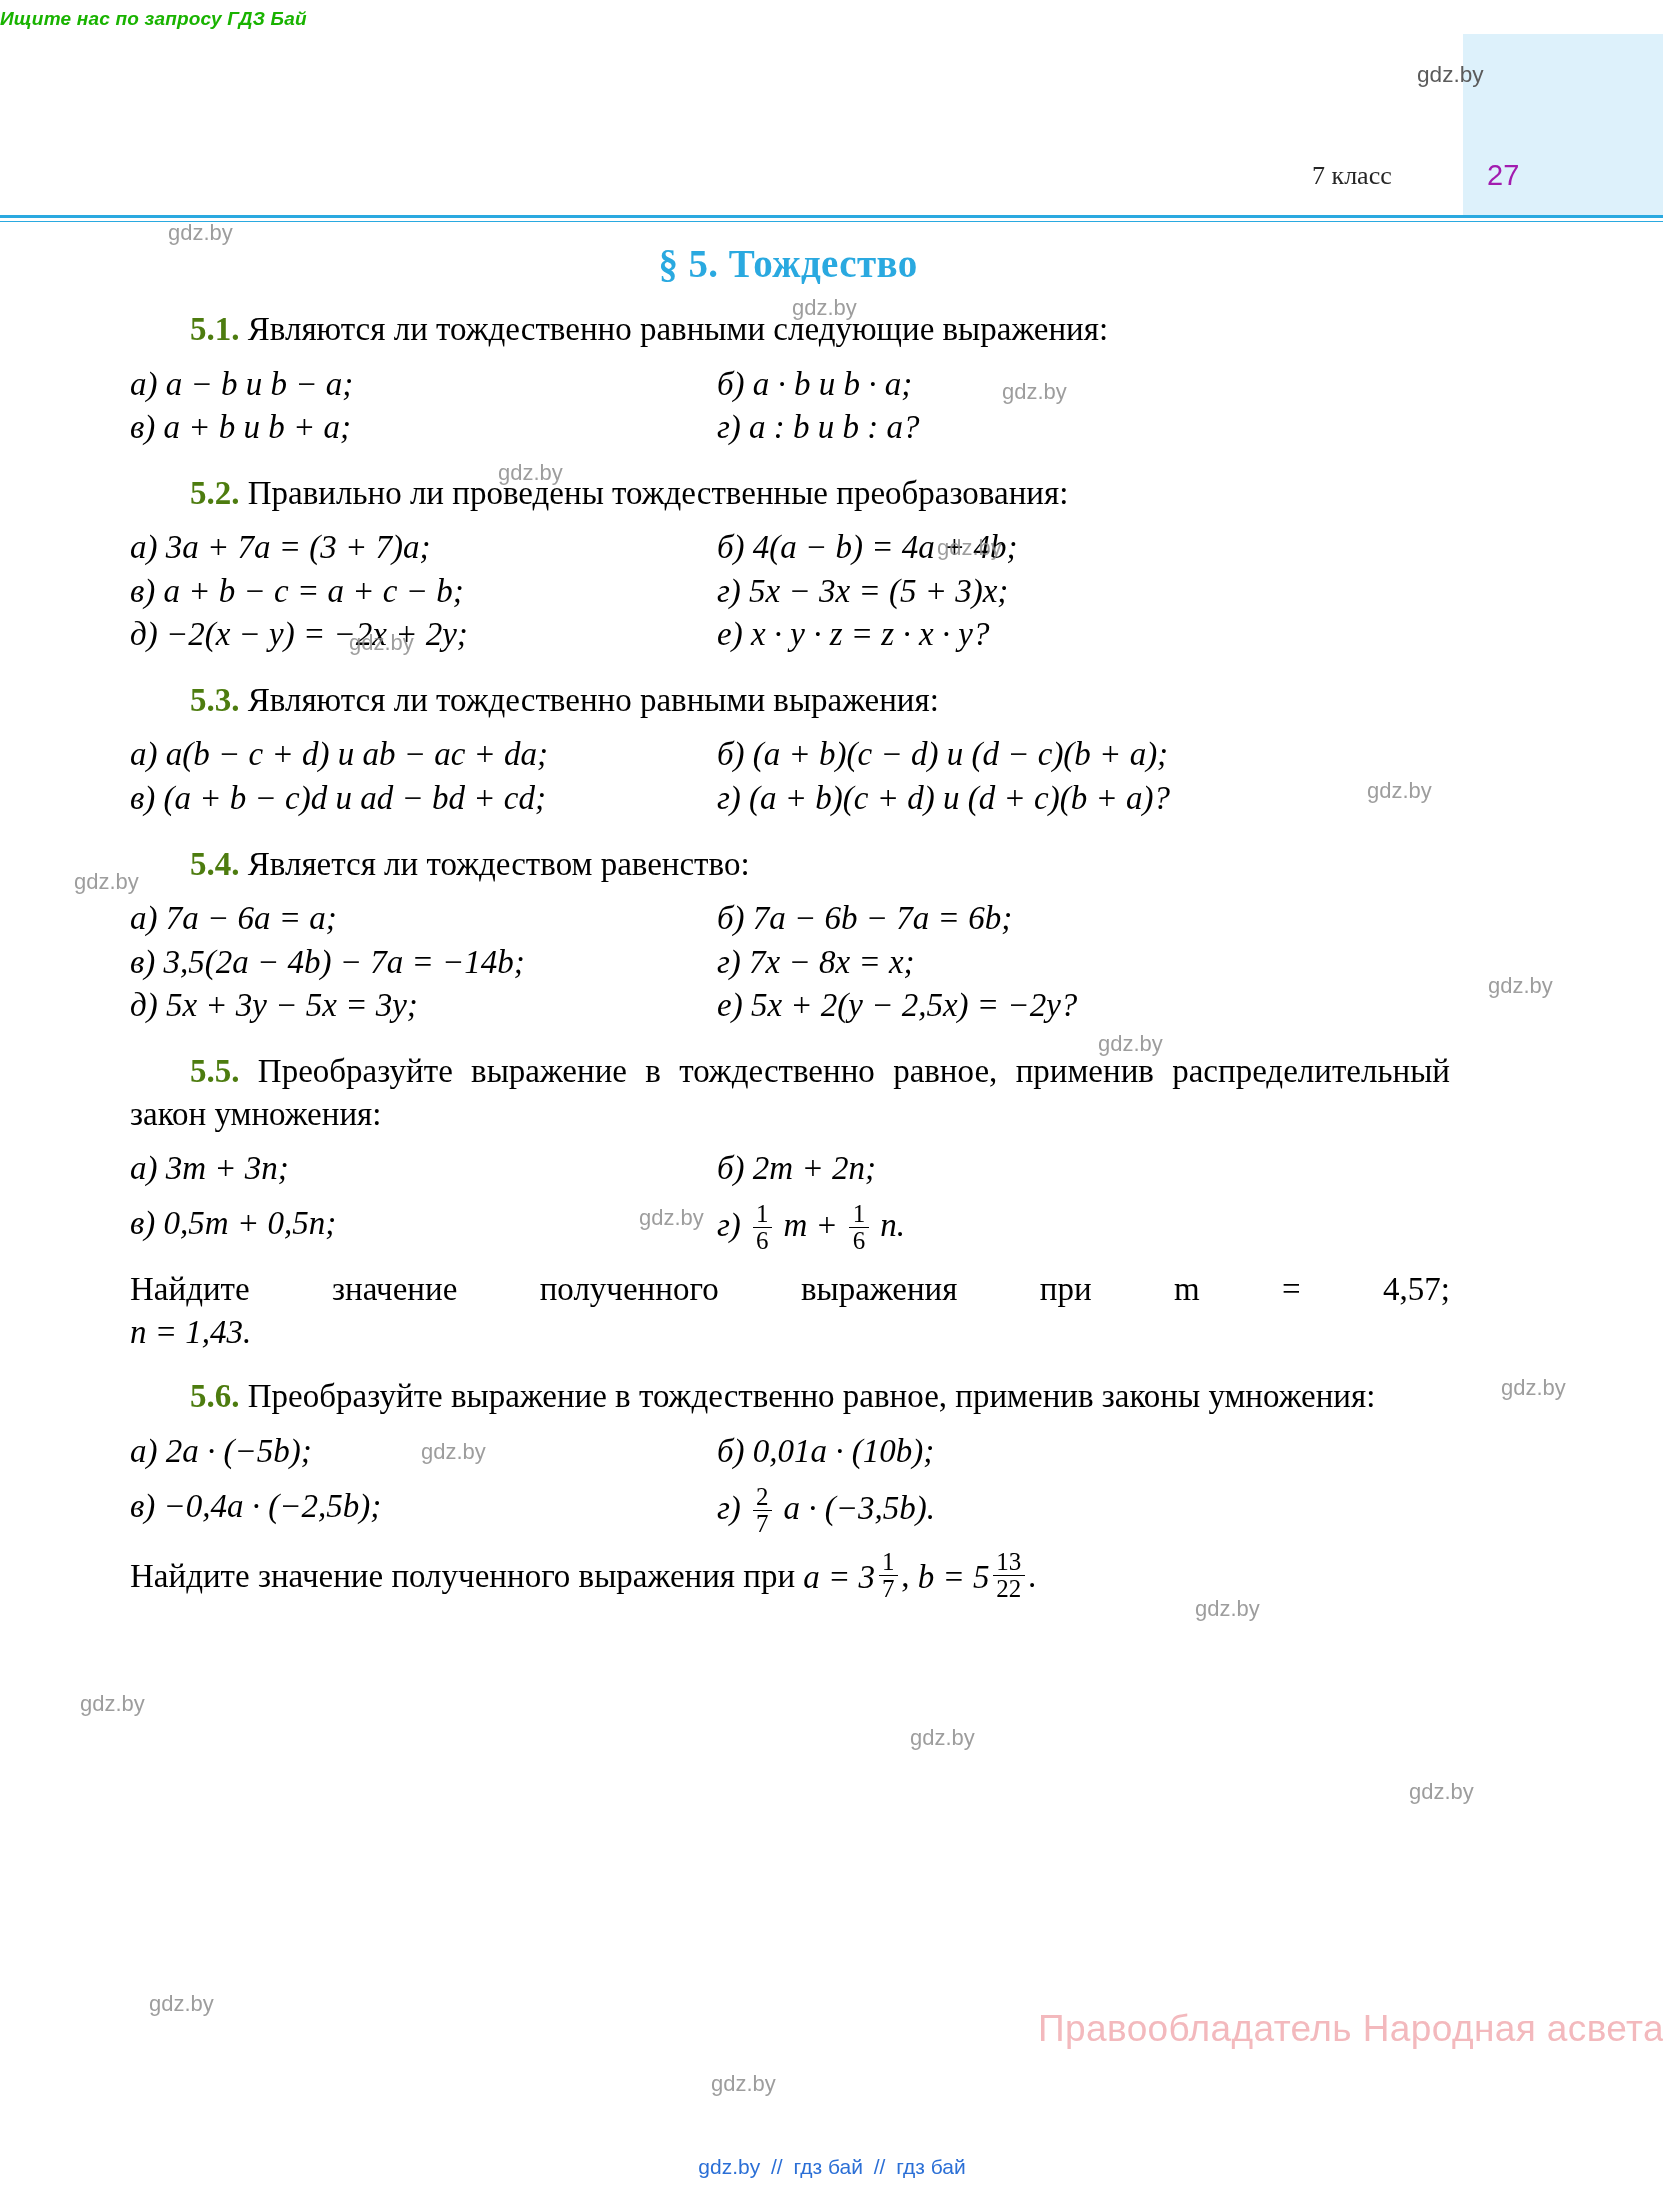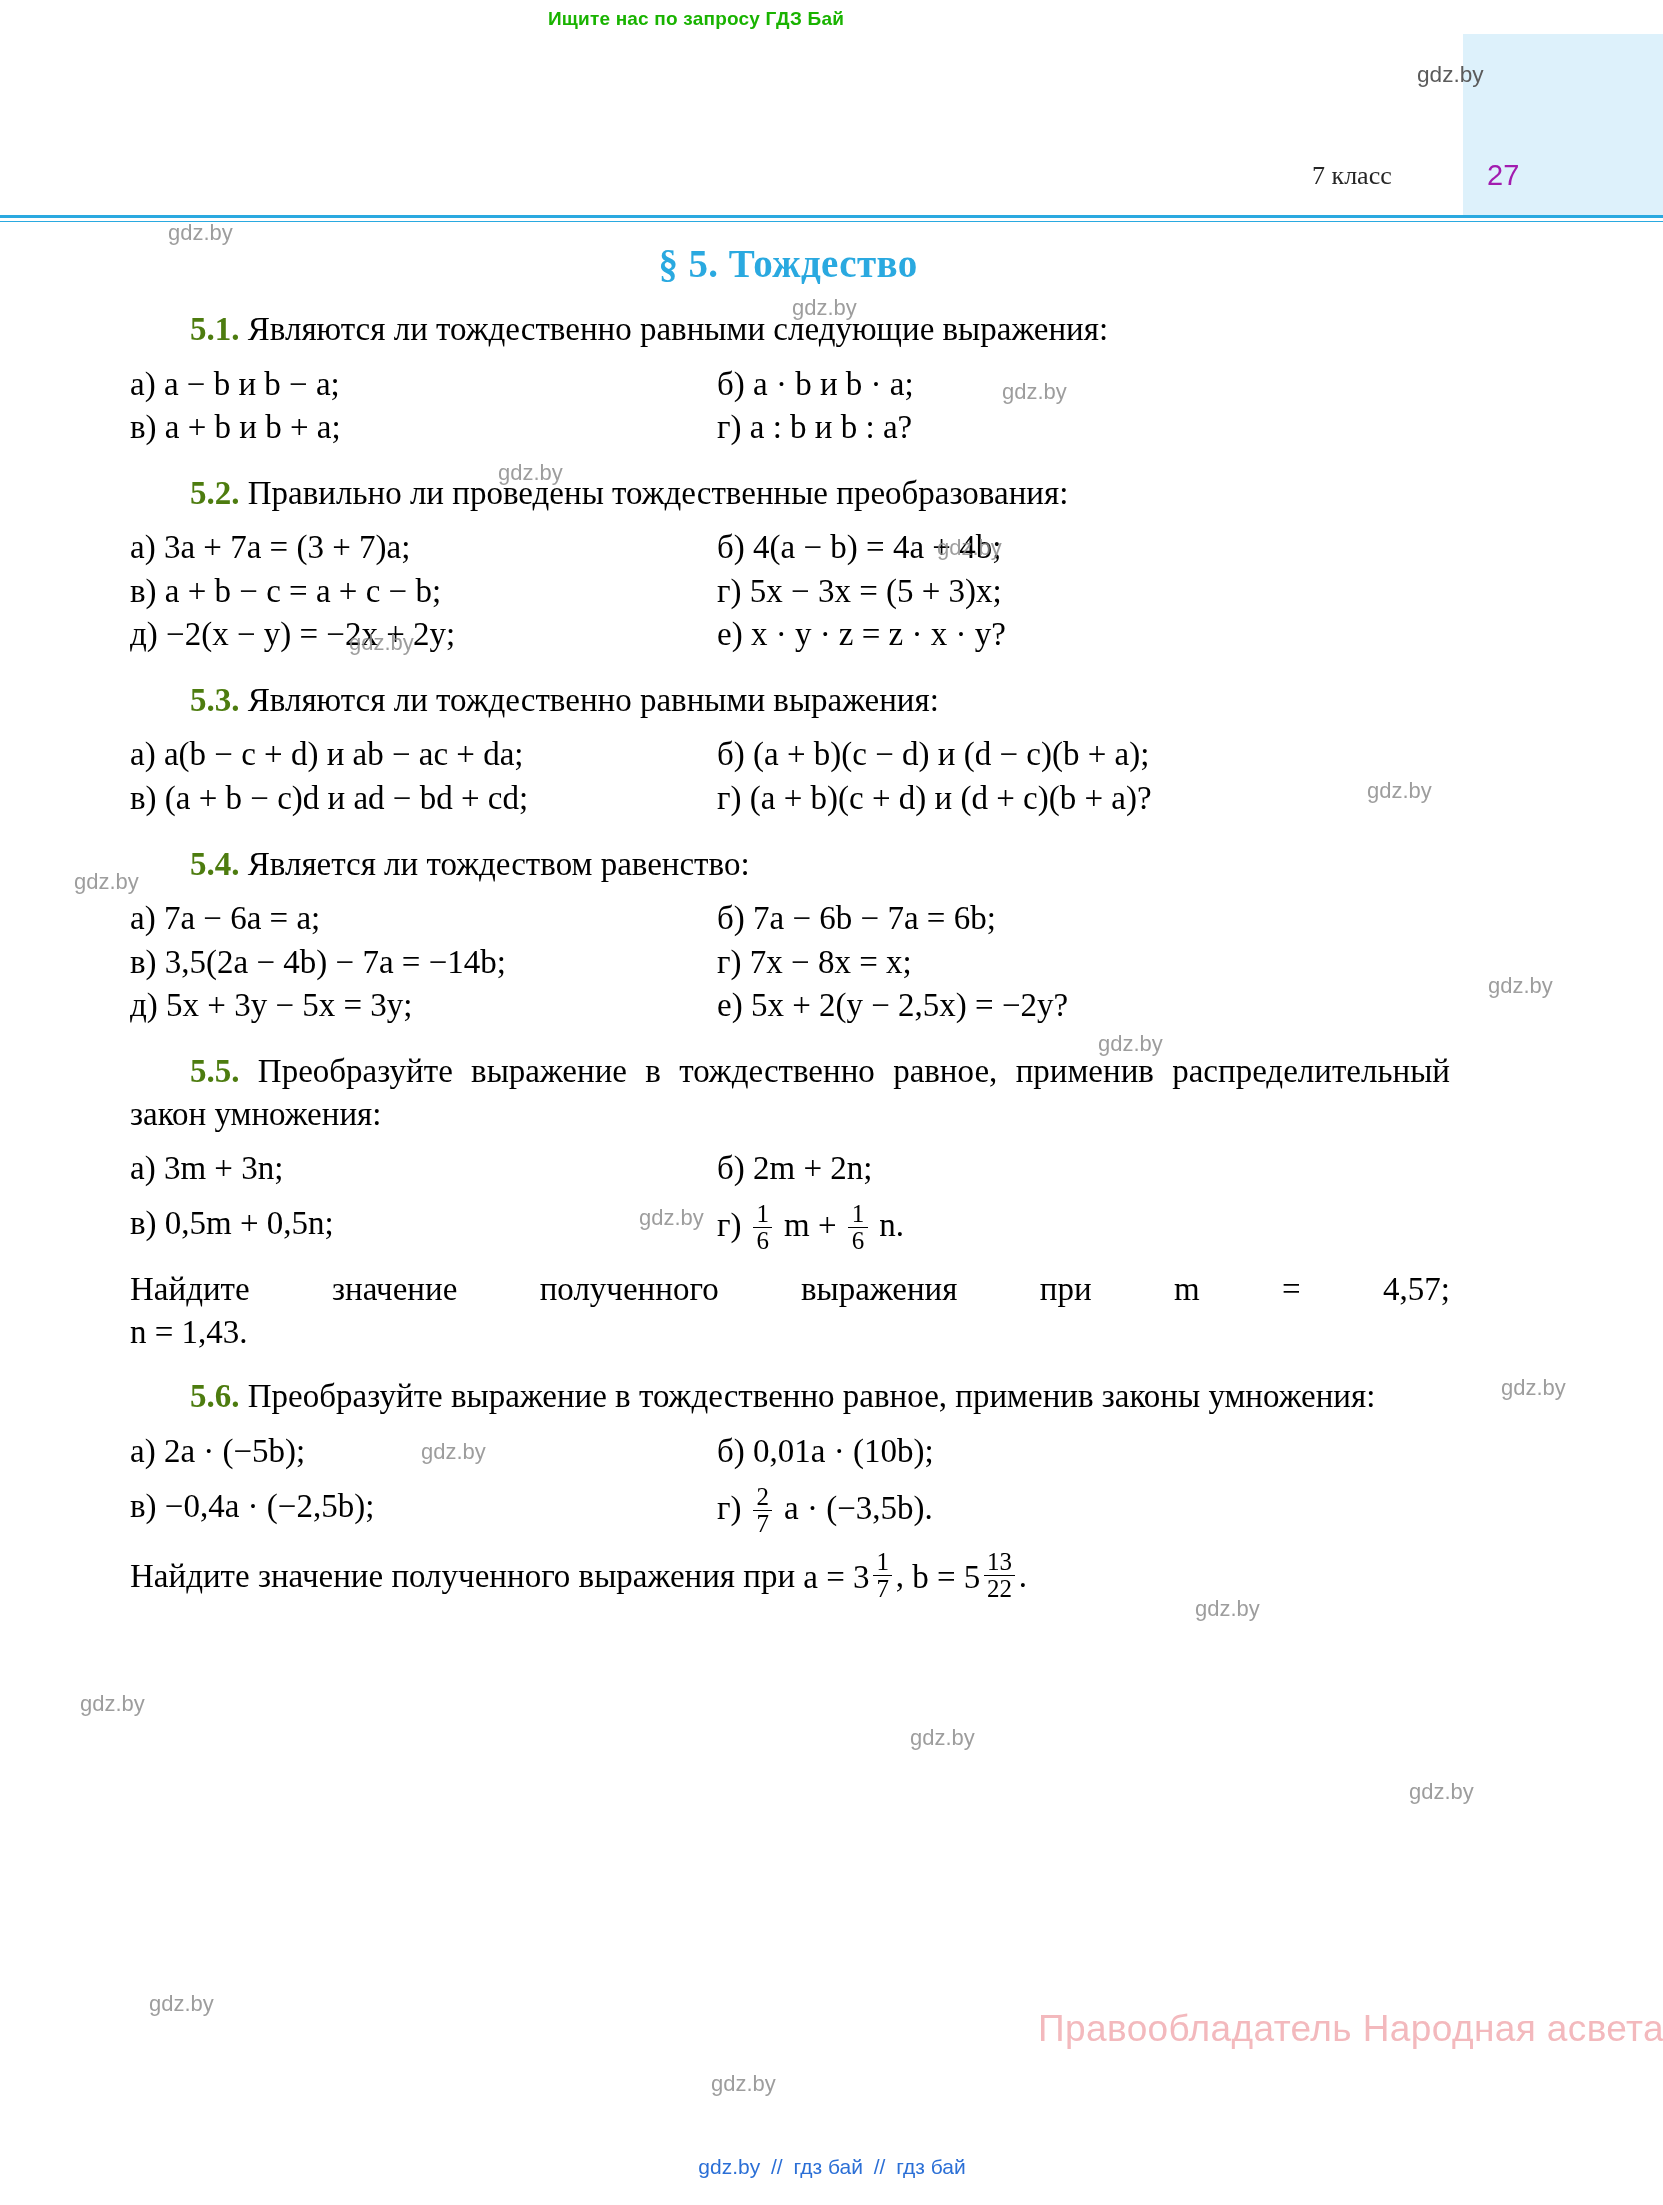--- a/index.html
+++ b/index.html
@@ -15,26 +15,26 @@
     color: #000000;
     overflow: hidden;
   }
 
   
   .top-banner {
     position: absolute;
     top: 8.4px;
     left: 0;
     width: 1392px;
-    text-align: center;
     font-family: "Liberation Sans", sans-serif;
     font-size: 19px;
     font-weight: bold;
     color: #19b300;
     letter-spacing: 0.2px;
+    font-style: italic;
   }
 
   
   .header-tint {
     position: absolute;
     top: 34px;
     left: 1463px;
     width: 200px;
     height: 183px;
     background: #ddf1fb;
@@ -121,21 +121,21 @@
     text-align: justify;
     text-align-last: justify;
   }
   .just-last-left {
     text-align: justify;
     text-align-last: left;
   }
   .indent {
     text-indent: 60px;
   }
-  i, .it { }
+  i, .it { font-style: italic; }
 
   .rowline {
     position: relative;
     font-size: 33px;
     line-height: 1.32;
     padding: 0 126px 0 130px;
     display: flex;
   }
   .col-a { width: 587px; flex: 0 0 587px; }
   .col-b { flex: 1 1 auto; }

